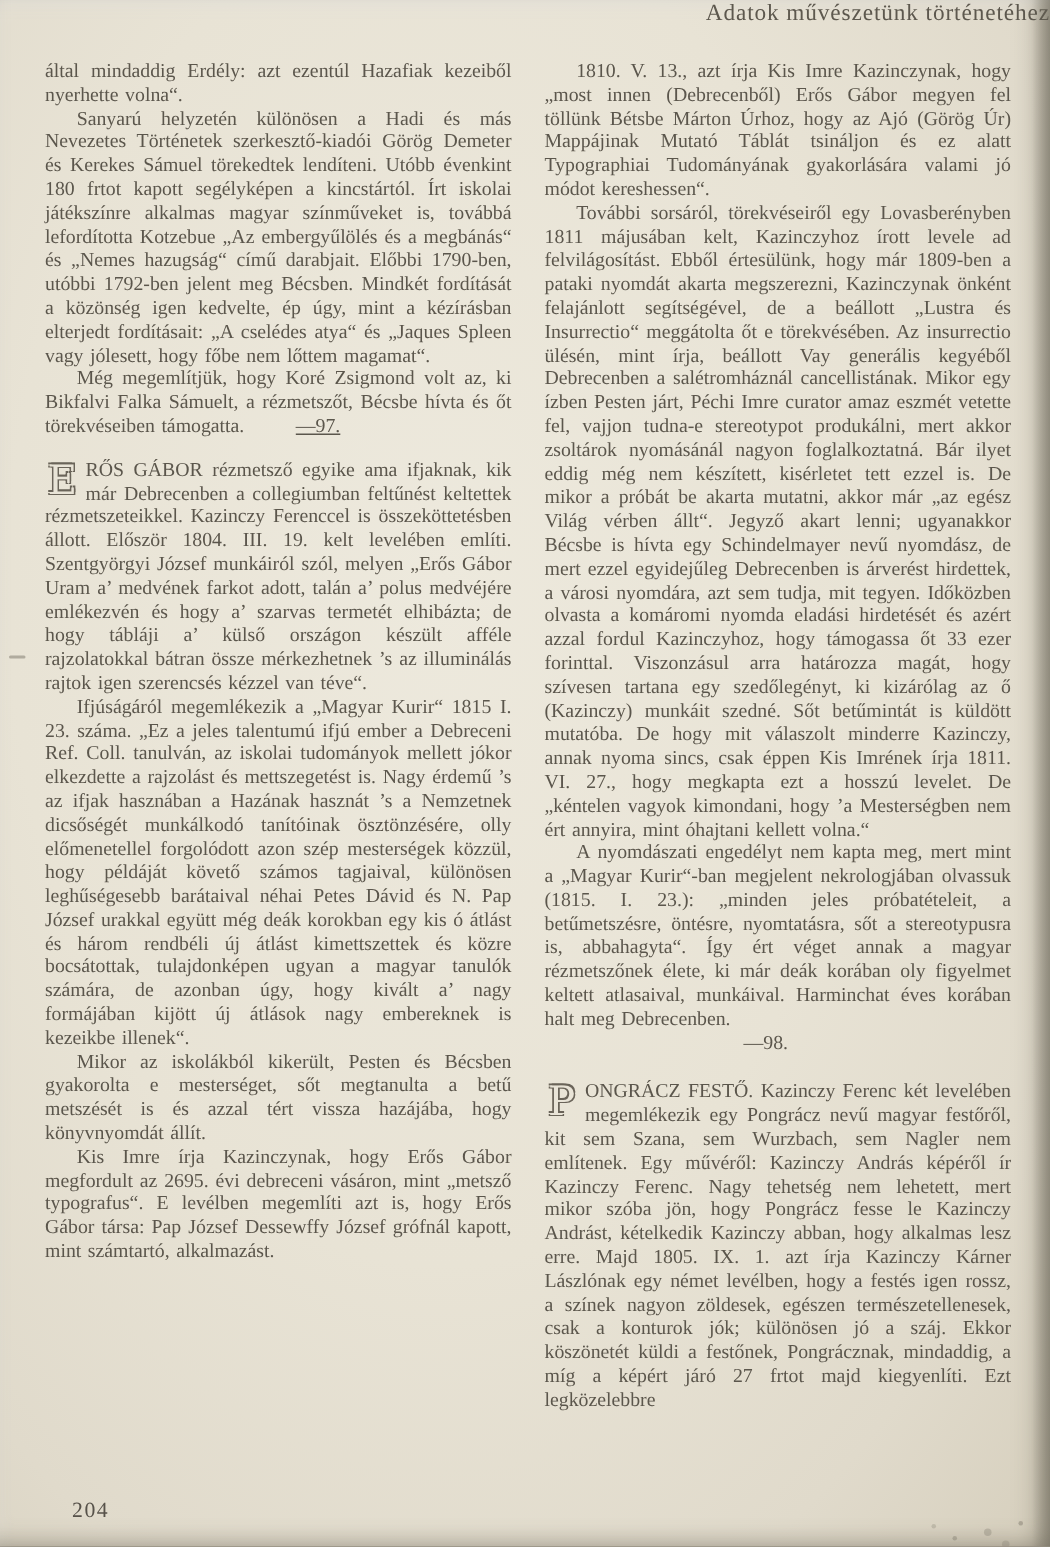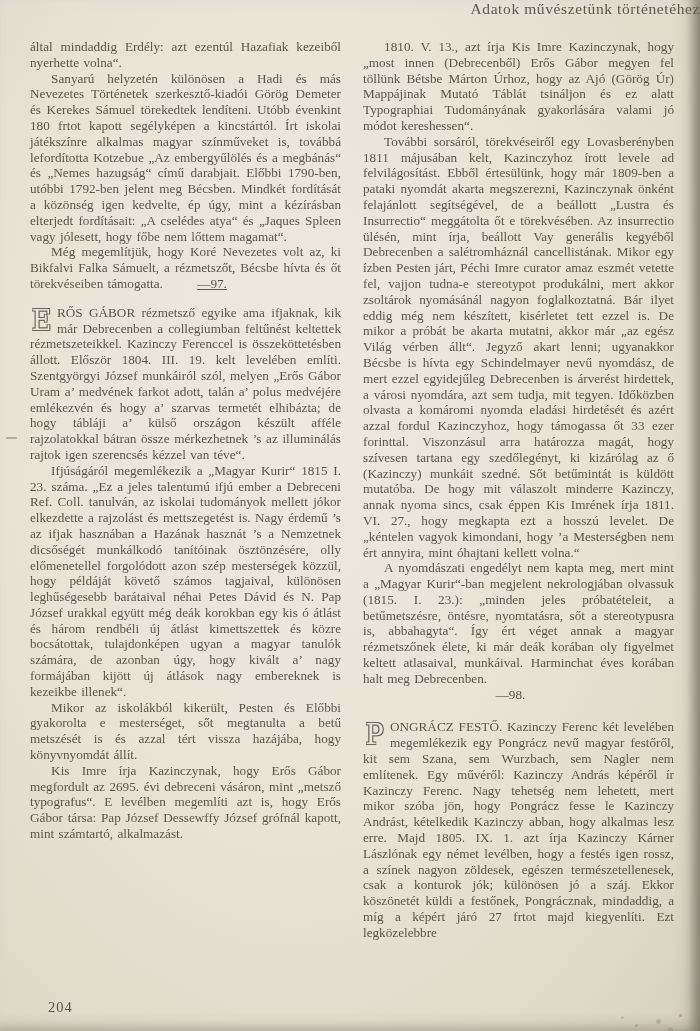--- a/index.html
+++ b/index.html
@@ -88,24 +88,24 @@
 
 <div class="page">
 
   <div class="header">Adatok művészetünk történetéhez</div>
 
   <div class="columns">
 
     <div class="col">
       <p class="p no-indent">által mindaddig Erdély: azt ezentúl Hazafiak kezeiből nyerhette volna“.</p>
       <p class="p">Sanyarú helyzetén különösen a Hadi és más Nevezetes Történetek szerkesztő-kiadói Görög Demeter és Kerekes Sámuel törekedtek lendíteni. Utóbb évenkint 180 frtot kapott segélyképen a kincstártól. Írt iskolai játékszínre alkalmas magyar színműveket is, továbbá lefordította Kotzebue „Az embergyűlölés és a megbánás“ és „Nemes hazugság“ című darabjait. Előbbi 1790-ben, utóbbi 1792-ben jelent meg Bécsben. Mindkét fordítását a közönség igen kedvelte, ép úgy, mint a kézírásban elterjedt fordításait: „A cselédes atya“ és „Jaques Spleen vagy jólesett, hogy főbe nem lőttem magamat“.</p>
-      <p class="p"><span>Még megemlítjük, hogy Koré Nevezetes volt az, ki Bikfalvi Falka Sámuelt, a rézmetszőt, Bécsbe hívta és őt törekvéseiben támogatta.</span><span class="marker-inline">—97.</span></p>
+      <p class="p"><span>Még megemlítjük, hogy Koré Zsigmond volt az, ki Bikfalvi Falka Sámuelt, a rézmetszőt, Bécsbe hívta és őt törekvéseiben támogatta.</span><span class="marker-inline">—97.</span></p>
       <p class="p dropcap-para gap-sm"><span class="dropcap">E</span><span>RŐS GÁBOR rézmetsző egyike ama ifjaknak, kik már Debrecenben a collegiumban feltűnést keltettek rézmetszeteikkel. Kazinczy Ferenccel is összeköttetésben állott. Először 1804. III. 19. kelt levelében említi. Szentgyörgyi József munkáiról szól, melyen „Erős Gábor Uram a’ medvének farkot adott, talán a’ polus medvéjére emlékezvén és hogy a’ szarvas termetét elhibázta; de hogy tábláji a’ külső országon készült afféle rajzolatokkal bátran össze mérkezhetnek ’s az illuminálás rajtok igen szerencsés kézzel van téve“.</span></p>
       <p class="p">Ifjúságáról megemlékezik a „Magyar Kurir“ 1815 I. 23. száma. „Ez a jeles talentumú ifjú ember a Debreceni Ref. Coll. tanulván, az iskolai tudományok mellett jókor elkezdette a rajzolást és mettszegetést is. Nagy érdemű ’s az ifjak hasznában a Hazának hasznát ’s a Nemzetnek dicsőségét munkálkodó tanítóinak ösztönzésére, olly előmenetellel forgolódott azon szép mesterségek közzül, hogy példáját követő számos tagjaival, különösen leghűségesebb barátaival néhai Petes Dávid és N. Pap József urakkal együtt még deák korokban egy kis ó átlást és három rendbéli új átlást kimettszettek és közre bocsátottak, tulajdonképen ugyan a magyar tanulók számára, de azonban úgy, hogy kivált a’ nagy formájában kijött új átlások nagy embereknek is kezeikbe illenek“.</p>
-      <p class="p">Mikor az iskolákból kikerült, Pesten és Előbbi gyakorolta e mesterséget, sőt megtanulta a betű metszését is és azzal tért vissza hazájába, hogy könyvnyomdát állít.</p>
+      <p class="p">Mikor az iskolákból kikerült, Pesten és Bécsben gyakorolta e mesterséget, sőt megtanulta a betű metszését is és azzal tért vissza hazájába, hogy könyvnyomdát állít.</p>
       <p class="p">Kis Imre írja Kazinczynak, hogy Erős Gábor megfordult az 2695. évi debreceni vásáron, mint „metsző typografus“. E levélben megemlíti azt is, hogy Erős Gábor társa: Pap József Dessewffy József grófnál kapott, mint számtartó, alkalmazást.</p>
     </div>
 
     <div class="col">
       <p class="p">1810. V. 13., azt írja Kis Imre Kazinczynak, hogy „most innen (Debrecenből) Erős Gábor megyen fel töllünk Bétsbe Márton Úrhoz, hogy az Ajó (Görög Úr) Mappájinak Mutató Táblát tsináljon és ez alatt Typographiai Tudományának gyakorlására valami jó módot kereshessen“.</p>
       <p class="p">További sorsáról, törekvéseiről egy Lovasberényben 1811 májusában kelt, Kazinczyhoz írott levele ad felvilágosítást. Ebből értesülünk, hogy már 1809-ben a pataki nyomdát akarta megszerezni, Kazinczynak önként felajánlott segítségével, de a beállott „Lustra és Insurrectio“ meggátolta őt e törekvésében. Az insurrectio ülésén, mint írja, beállott Vay generális kegyéből Debrecenben a salétromháznál cancellistának. Mikor egy ízben Pesten járt, Péchi Imre curator amaz eszmét vetette fel, vajjon tudna-e stereotypot produkálni, mert akkor zsoltárok nyomásánál nagyon foglalkoztatná. Bár ilyet eddig még nem készített, kisérletet tett ezzel is. De mikor a próbát be akarta mutatni, akkor már „az egész Világ vérben állt“. Jegyző akart lenni; ugyanakkor Bécsbe is hívta egy Schindelmayer nevű nyomdász, de mert ezzel egyidejűleg Debrecenben is árverést hirdettek, a városi nyomdára, azt sem tudja, mit tegyen. Időközben olvasta a komáromi nyomda eladási hirdetését és azért azzal fordul Kazinczyhoz, hogy támogassa őt 33 ezer forinttal. Viszonzásul arra határozza magát, hogy szívesen tartana egy szedőlegényt, ki kizárólag az ő (Kazinczy) munkáit szedné. Sőt betűmintát is küldött mutatóba. De hogy mit válaszolt minderre Kazinczy, annak nyoma sincs, csak éppen Kis Imrének írja 1811. VI. 27., hogy megkapta ezt a hosszú levelet. De „kéntelen vagyok kimondani, hogy ’a Mesterségben nem ért annyira, mint óhajtani kellett volna.“</p>
       <p class="p"><span>A nyomdászati engedélyt nem kapta meg, mert mint a „Magyar Kurir“-ban megjelent nekrologjában olvassuk (1815. I. 23.): „minden jeles próbatételeit, a betűmetszésre, öntésre, nyomtatásra, sőt a stereotypusra is, abbahagyta“. Így ért véget annak a magyar rézmetszőnek élete, ki már deák korában oly figyelmet keltett atlasaival, munkáival. Harminchat éves korában halt meg Debrecenben.</span><span class="marker-line">—98.</span></p>
       <p class="p dropcap-para gap-md"><span class="dropcap">P</span><span>ONGRÁCZ FESTŐ. Kazinczy Ferenc két levelében megemlékezik egy Pongrácz nevű magyar festőről, kit sem Szana, sem Wurzbach, sem Nagler nem említenek. Egy művéről: Kazinczy András képéről ír Kazinczy Ferenc. Nagy tehetség nem lehetett, mert mikor szóba jön, hogy Pongrácz fesse le Kazinczy Andrást, kételkedik Kazinczy abban, hogy alkalmas lesz erre. Majd 1805. IX. 1. azt írja Kazinczy Kárner Lászlónak egy német levélben, hogy a festés igen rossz, a színek nagyon zöldesek, egészen természetellenesek, csak a konturok jók; különösen jó a száj. Ekkor köszönetét küldi a festőnek, Pongrácznak, mindaddig, a míg a képért járó 27 frtot majd kiegyenlíti. Ezt legközelebbre</span></p>
     </div>
 

